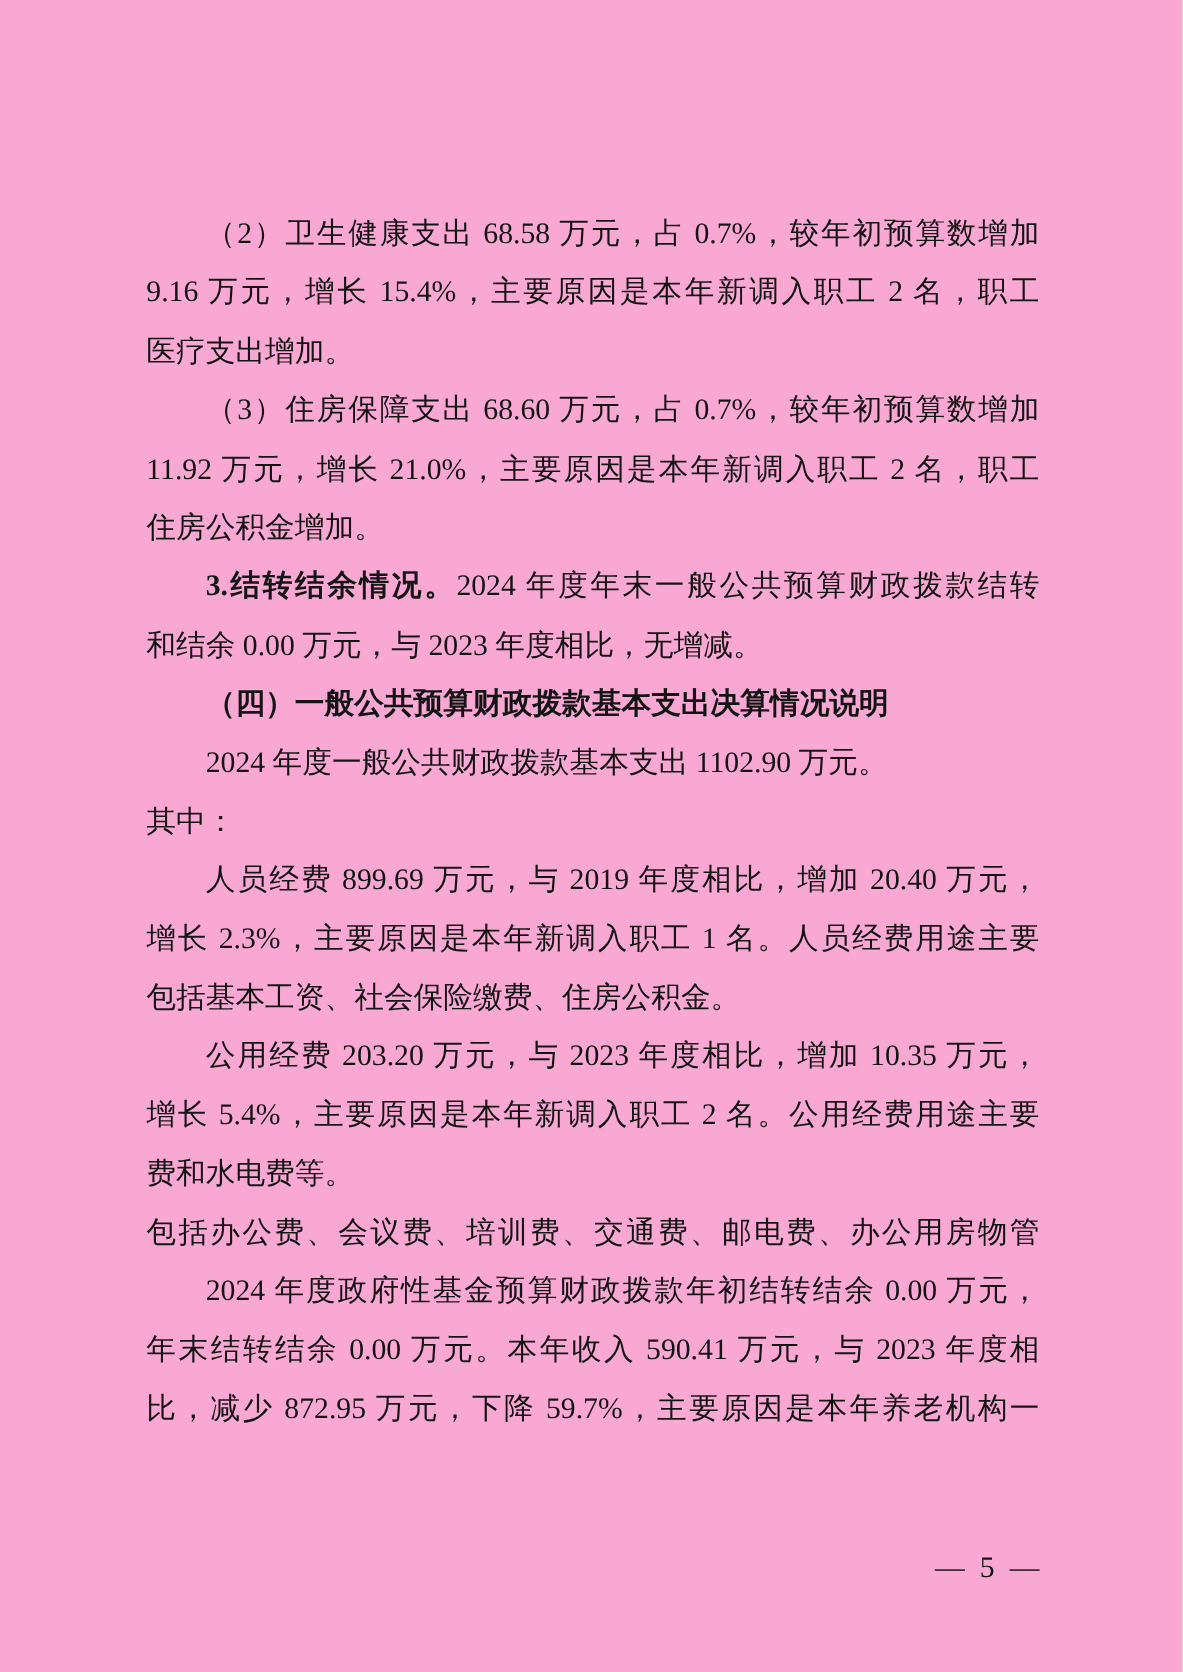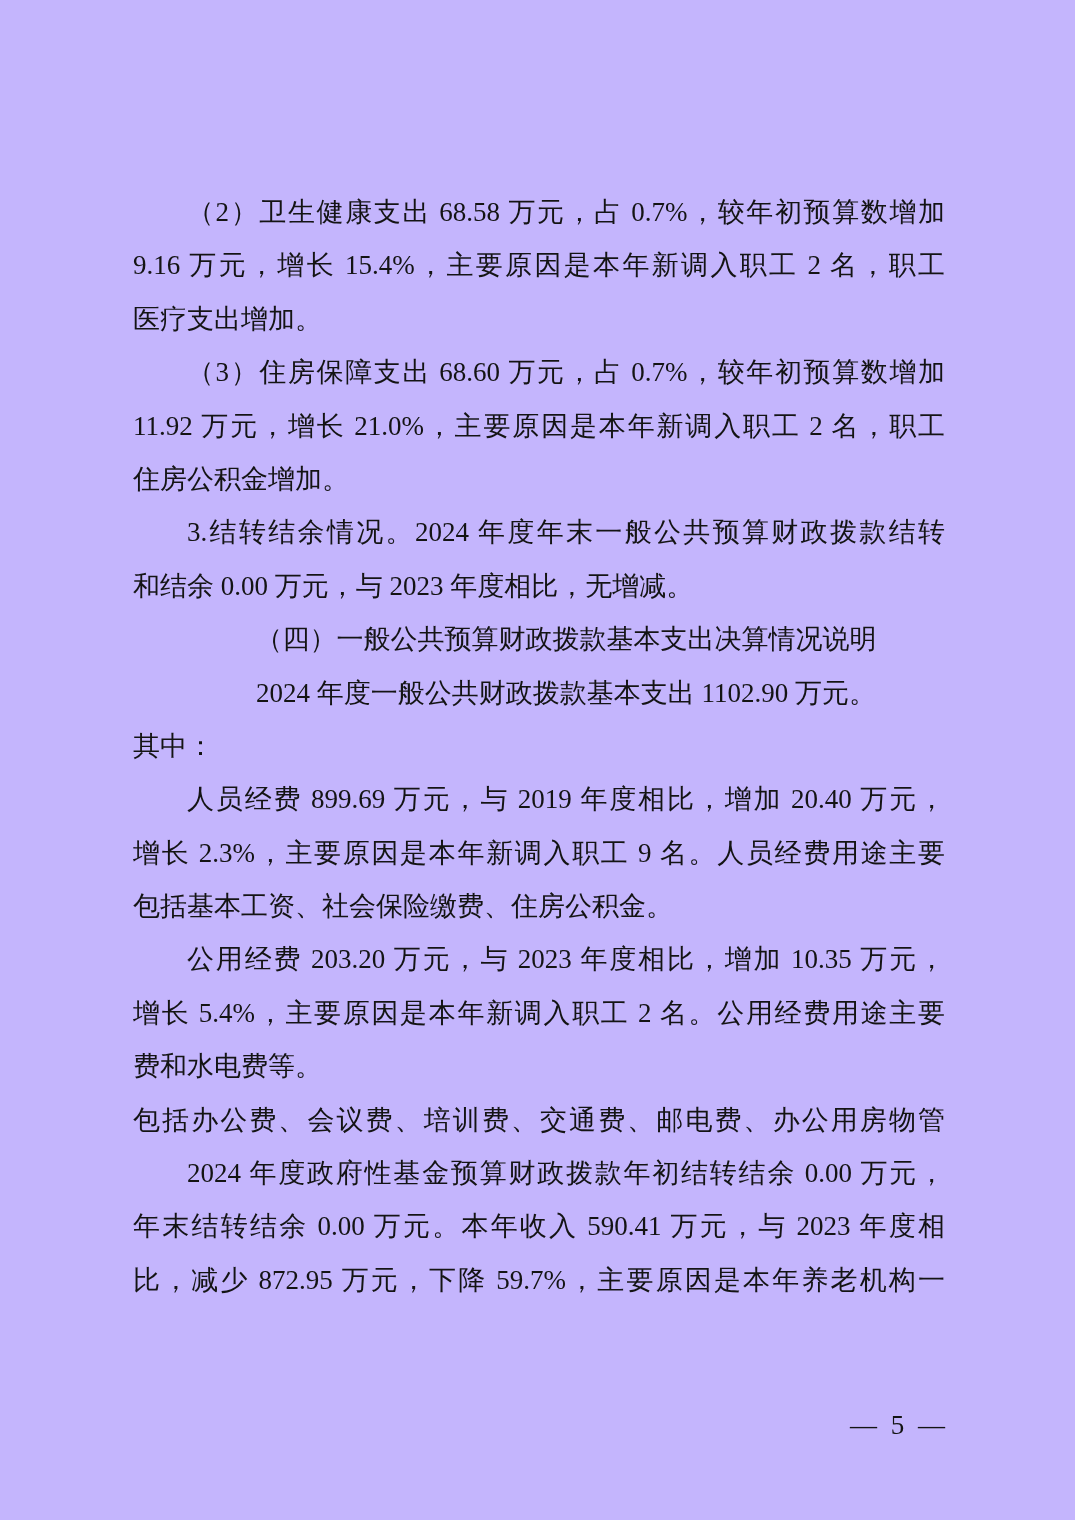--- a/index.html
+++ b/index.html
@@ -5,21 +5,21 @@
   html, body {
     margin: 0;
     padding: 0;
     background: #e8e8e8;
   }
   .page {
     position: relative;
     width: 1075px;
     height: 1520px;
     margin: 0 auto;
-    background: #c4b5fd;
+    background: #f9a8d4;
     font-family: "Liberation Serif", "DejaVu Serif", serif;
     color: #141414;
     overflow: hidden;
   }
   .text-block {
     position: absolute;
     left: 133px;
     top: 186px;
     width: 812px;
     font-size: 27px;
@@ -32,24 +32,23 @@
   }
   
   .line.j {
     text-align: justify;
     text-align-last: justify;
     text-justify: inter-character;
   }
   
   .line.ind {
     text-indent: 54px;
-    text-align: center;
   }
   .bold {
-    font-weight: normal;
+    font-weight: bold;
   }
   .footer {
     position: absolute;
     top: 1410px;
     right: 130px;
     font-size: 27px;
     line-height: 30px;
     word-spacing: 7px;
     color: #141414;
   }
@@ -82,21 +81,21 @@
       <div class="line ind bold">（四）一般公共预算财政拨款基本支出决算情况说明</div>
     </div>
 
     <div>
       <div class="line ind">2024 年度一般公共财政拨款基本支出 1102.90 万元。</div>
       <div class="line">其中：</div>
     </div>
 
     <div>
       <div class="line ind j">人员经费 899.69 万元，与 2019 年度相比，增加 20.40 万元，</div>
-      <div class="line j">增长 2.3%，主要原因是本年新调入职工 9 名。人员经费用途主要</div>
+      <div class="line j">增长 2.3%，主要原因是本年新调入职工 1 名。人员经费用途主要</div>
       <div class="line">包括基本工资、社会保险缴费、住房公积金。</div>
     </div>
 
     <div>
       <div class="line ind j">公用经费 203.20 万元，与 2023 年度相比，增加 10.35 万元，</div>
       <div class="line j">增长 5.4%，主要原因是本年新调入职工 2 名。公用经费用途主要</div>
       <div class="line">费和水电费等。</div>
       <div class="line j">包括办公费、会议费、培训费、交通费、邮电费、办公用房物管</div>
     </div>
 

